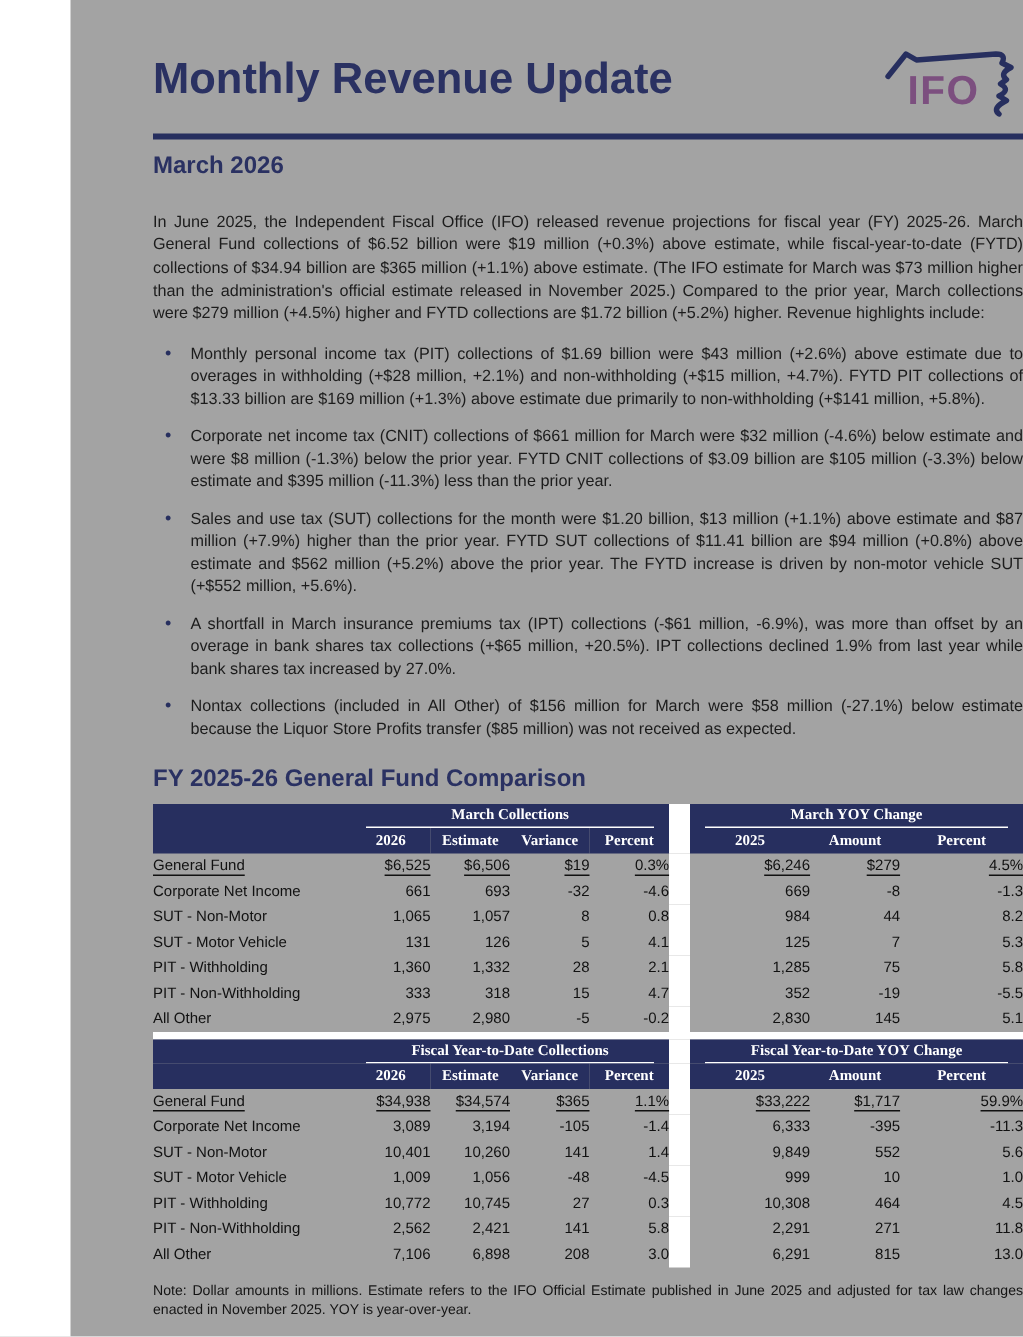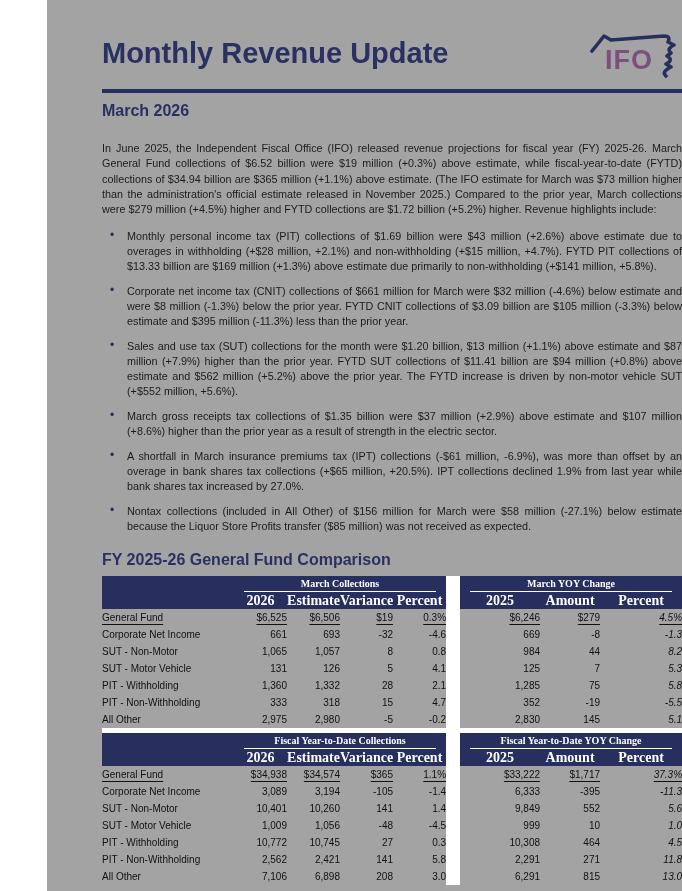--- a/index.html
+++ b/index.html
@@ -44,30 +44,30 @@
     width:580px;font-size:10px;color:#111;
   }
   table.gf td{padding:0;height:17px;vertical-align:middle;}
   td.navy{background:#272f5f;color:#ffffff;font-family:Liberation Serif, serif;}
   tr.band-row td{height:15px;}
   td.group .group-label{
     display:block;margin:0 10px;padding:2px 0 2px 0;
     text-align:center;font-weight:bold;font-size:10px;color:#fff;
     border-bottom:1.5px solid #ffffff;
   }
-  td.ch{text-align:center;font-weight:bold;font-size:14px;color:#fff;}
+  td.ch{text-align:center;font-weight:bold;font-size:10px;color:#fff;}
   td.gapcell,td.gap{background:#ffffff;}
   td.lbl{text-align:left;}
   td.indent{padding-left:8px;}
   td.num{text-align:right;font-variant-numeric:tabular-nums;}
   td.c1,td.c2,td.c3{padding-right:14px;}
   td.c4{padding-right:16px;}
   td.r1{padding-right:7px;}
   td.r2{padding-right:9px;}
-  td.r3{padding-right:18px;font-style:italic;}
+  td.r3{padding-right:18px;}
   tr.total-row td{text-decoration:underline;text-underline-offset:2.5px;text-decoration-thickness:1px;}
   tr.spacer-row td{height:5px;background:#ffffff;text-decoration:none;}
   
   .note{margin:9px 0 0 0;font-size:9.4px;line-height:12.5px;color:#141414;text-align:justify;}
 </style>
 </head>
 <body>
 
 <div class="page">
 
@@ -81,21 +81,20 @@
 
   <div class="rule"></div>
   <div class="subtitle">March 2026</div>
 
   <p class="intro">In June 2025, the Independent Fiscal Office (IFO) released revenue projections for fiscal year (FY) 2025-26. March General Fund collections of $6.52 billion were $19 million (+0.3%) above estimate, while fiscal-year-to-date (FYTD) collections of $34.94 billion are $365 million (+1.1%) above estimate. (The IFO estimate for March was $73 million higher than the administration's official estimate released in November 2025.) Compared to the prior year, March collections were $279 million (+4.5%) higher and FYTD collections are $1.72 billion (+5.2%) higher. Revenue highlights include:</p>
 
   <ul class="bullets">
       <li class="bullet">Monthly personal income tax (PIT) collections of $1.69 billion were $43 million (+2.6%) above estimate due to overages in withholding (+$28 million, +2.1%) and non-withholding (+$15 million, +4.7%). FYTD PIT collections of $13.33 billion are $169 million (+1.3%) above estimate due primarily to non-withholding (+$141 million, +5.8%).</li>
       <li class="bullet">Corporate net income tax (CNIT) collections of $661 million for March were $32 million (-4.6%) below estimate and were $8 million (-1.3%) below the prior year. FYTD CNIT collections of $3.09 billion are $105 million (-3.3%) below estimate and $395 million (-11.3%) less than the prior year.</li>
       <li class="bullet">Sales and use tax (SUT) collections for the month were $1.20 billion, $13 million (+1.1%) above estimate and $87 million (+7.9%) higher than the prior year. FYTD SUT collections of $11.41 billion are $94 million (+0.8%) above estimate and $562 million (+5.2%) above the prior year. The FYTD increase is driven by non-motor vehicle SUT (+$552 million, +5.6%).</li>
-      <li class="bullet">March gross receipts tax collections of $1.35 billion were $37 million (+2.9%) above estimate and $107 million (+8.6%) higher than the prior year as a result of strength in the electric sector.</li>
       <li class="bullet">A shortfall in March insurance premiums tax (IPT) collections (-$61 million, -6.9%), was more than offset by an overage in bank shares tax collections (+$65 million, +20.5%). IPT collections declined 1.9% from last year while bank shares tax increased by 27.0%.</li>
       <li class="bullet">Nontax collections (included in All Other) of $156 million for March were $58 million (-27.1%) below estimate because the Liquor Store Profits transfer ($85 million) was not received as expected.</li>
     </ul>
 
   <div class="table-title">FY 2025-26 General Fund Comparison</div>
 
   <table class="gf">
     <colgroup>
       <col style="width:132px">
       <col style="width:53px">
@@ -236,21 +235,21 @@
       </tr>
     <tr class="total-row">
           <td class="lbl">General Fund</td>
           <td class="num c1">$34,938</td>
           <td class="num c2">$34,574</td>
           <td class="num c3">$365</td>
           <td class="num c4">1.1%</td>
           <td class="gapcell"></td>
           <td class="num r1">$33,222</td>
           <td class="num r2">$1,717</td>
-          <td class="num r3">37.3%</td>
+          <td class="num r3">59.9%</td>
         </tr>
         <tr>
           <td class="lbl indent">Corporate Net Income</td>
           <td class="num c1">3,089</td>
           <td class="num c2">3,194</td>
           <td class="num c3">-105</td>
           <td class="num c4">-1.4</td>
           <td class="gapcell"></td>
           <td class="num r1">6,333</td>
           <td class="num r2">-395</td>

